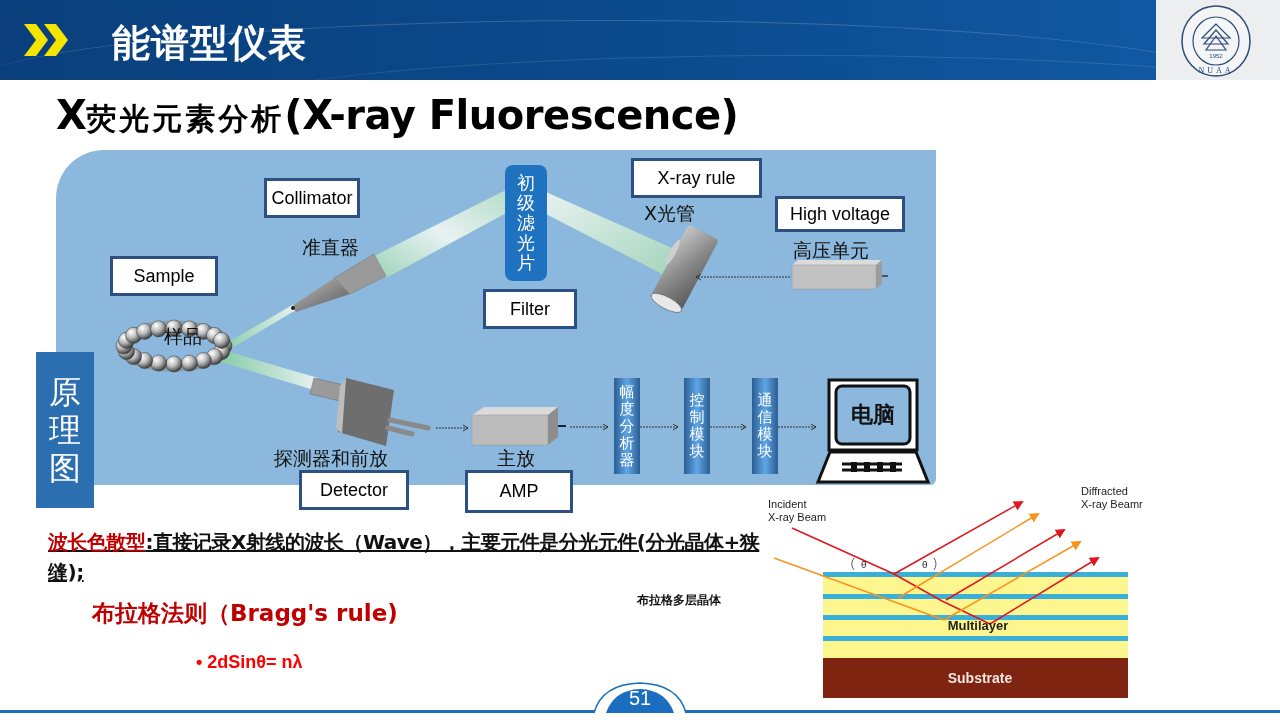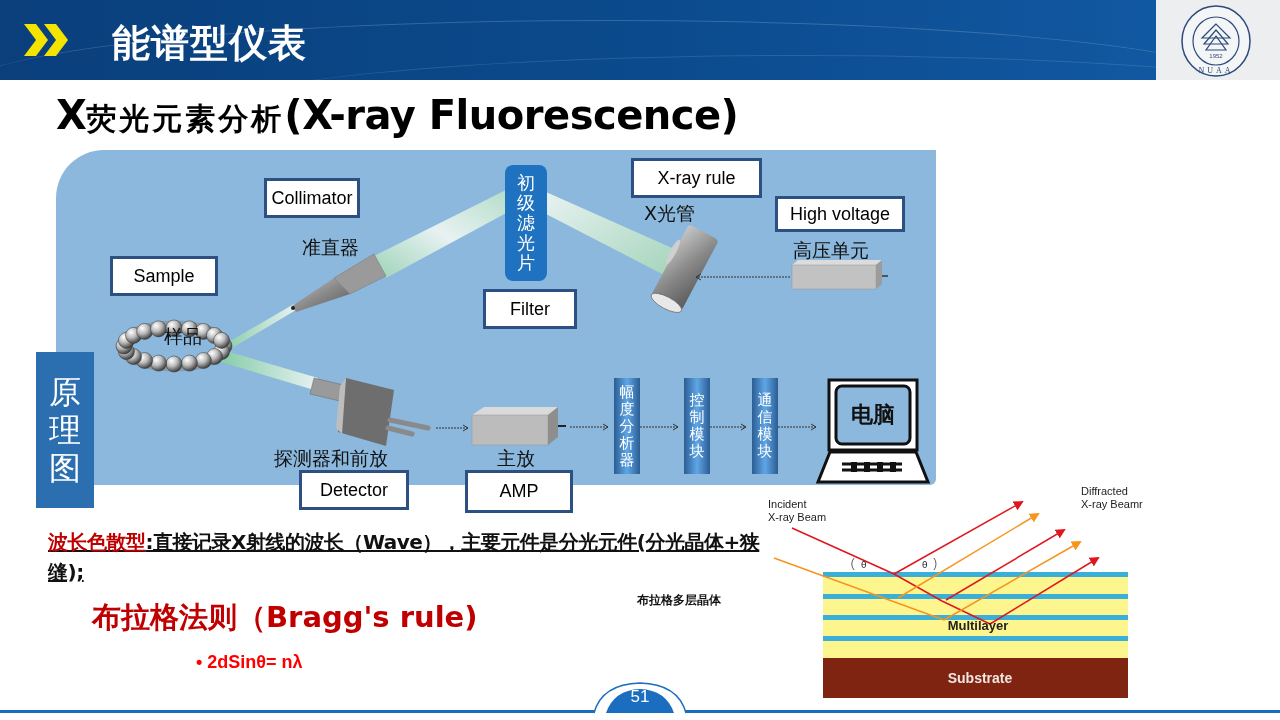--- a/index.html
+++ b/index.html
@@ -44,33 +44,33 @@
   .vmodule { position: absolute; width: 26px; display: flex; flex-direction: column; align-items: center; justify-content: center;
     background: linear-gradient(90deg, #2b5d93 0%, #5fa6e6 50%, #2b5d93 100%); }
   .vmodule span { color: #fff; font-size: 15px; line-height: 17px; font-family: "DejaVu Sans", sans-serif; }
 
   .diagram-svg { position: absolute; left: 56px; top: 150px; width: 880px; height: 335px; }
 
   
   .wave-line { position: absolute; left: 48px; top: 527px; font-size: 20px; font-weight: bold; color: #111;
     font-family: "DejaVu Sans", sans-serif; letter-spacing: -0.5px; line-height: 30px; width: 720px; text-decoration: underline; }
   .wave-line .red { color: #c00000; }
-  .bragg-title { position: absolute; left: 92px; top: 598px; font-size: 29px; font-weight: bold; color: #c00000;
+  .bragg-title { position: absolute; left: 92px; top: 598px; font-size: 23px; font-weight: bold; color: #c00000;
     font-family: "DejaVu Sans", sans-serif; }
   .formula { position: absolute; left: 196px; top: 652px; font-size: 18px; font-weight: bold; color: #ff0000;
     font-family: "Liberation Sans", sans-serif; }
   .crystal-label { position: absolute; left: 637px; top: 592px; font-size: 12px; font-weight: bold; color: #111;
     font-family: "DejaVu Sans", sans-serif; }
 
   .bragg-fig { position: absolute; left: 768px; top: 484px; width: 400px; height: 214px; }
 
   
   .footer-line { position: absolute; left: 0; top: 710px; width: 1280px; height: 3px; background: #1a6dbf; }
   .page-badge { position: absolute; left: 592px; top: 680px; width: 96px; height: 34px; }
-  .page-num { position: absolute; left: 592px; top: 687px; width: 96px; text-align: center; color: #fff; font-size: 17px;
+  .page-num { position: absolute; left: 592px; top: 687px; width: 96px; text-align: center; color: #fff; font-size: 20px;
     font-family: "Liberation Sans", sans-serif; }
 </style>
 </head>
 <body>
 
 <div class="header">
   <div class="swoosh1"></div>
   <div class="swoosh2"></div>
   <svg class="chevrons" viewBox="0 0 50 36">
     <polygon points="2,2 14,2 26,18 14,34 2,34 14,18" fill="#f5e400"></polygon>

